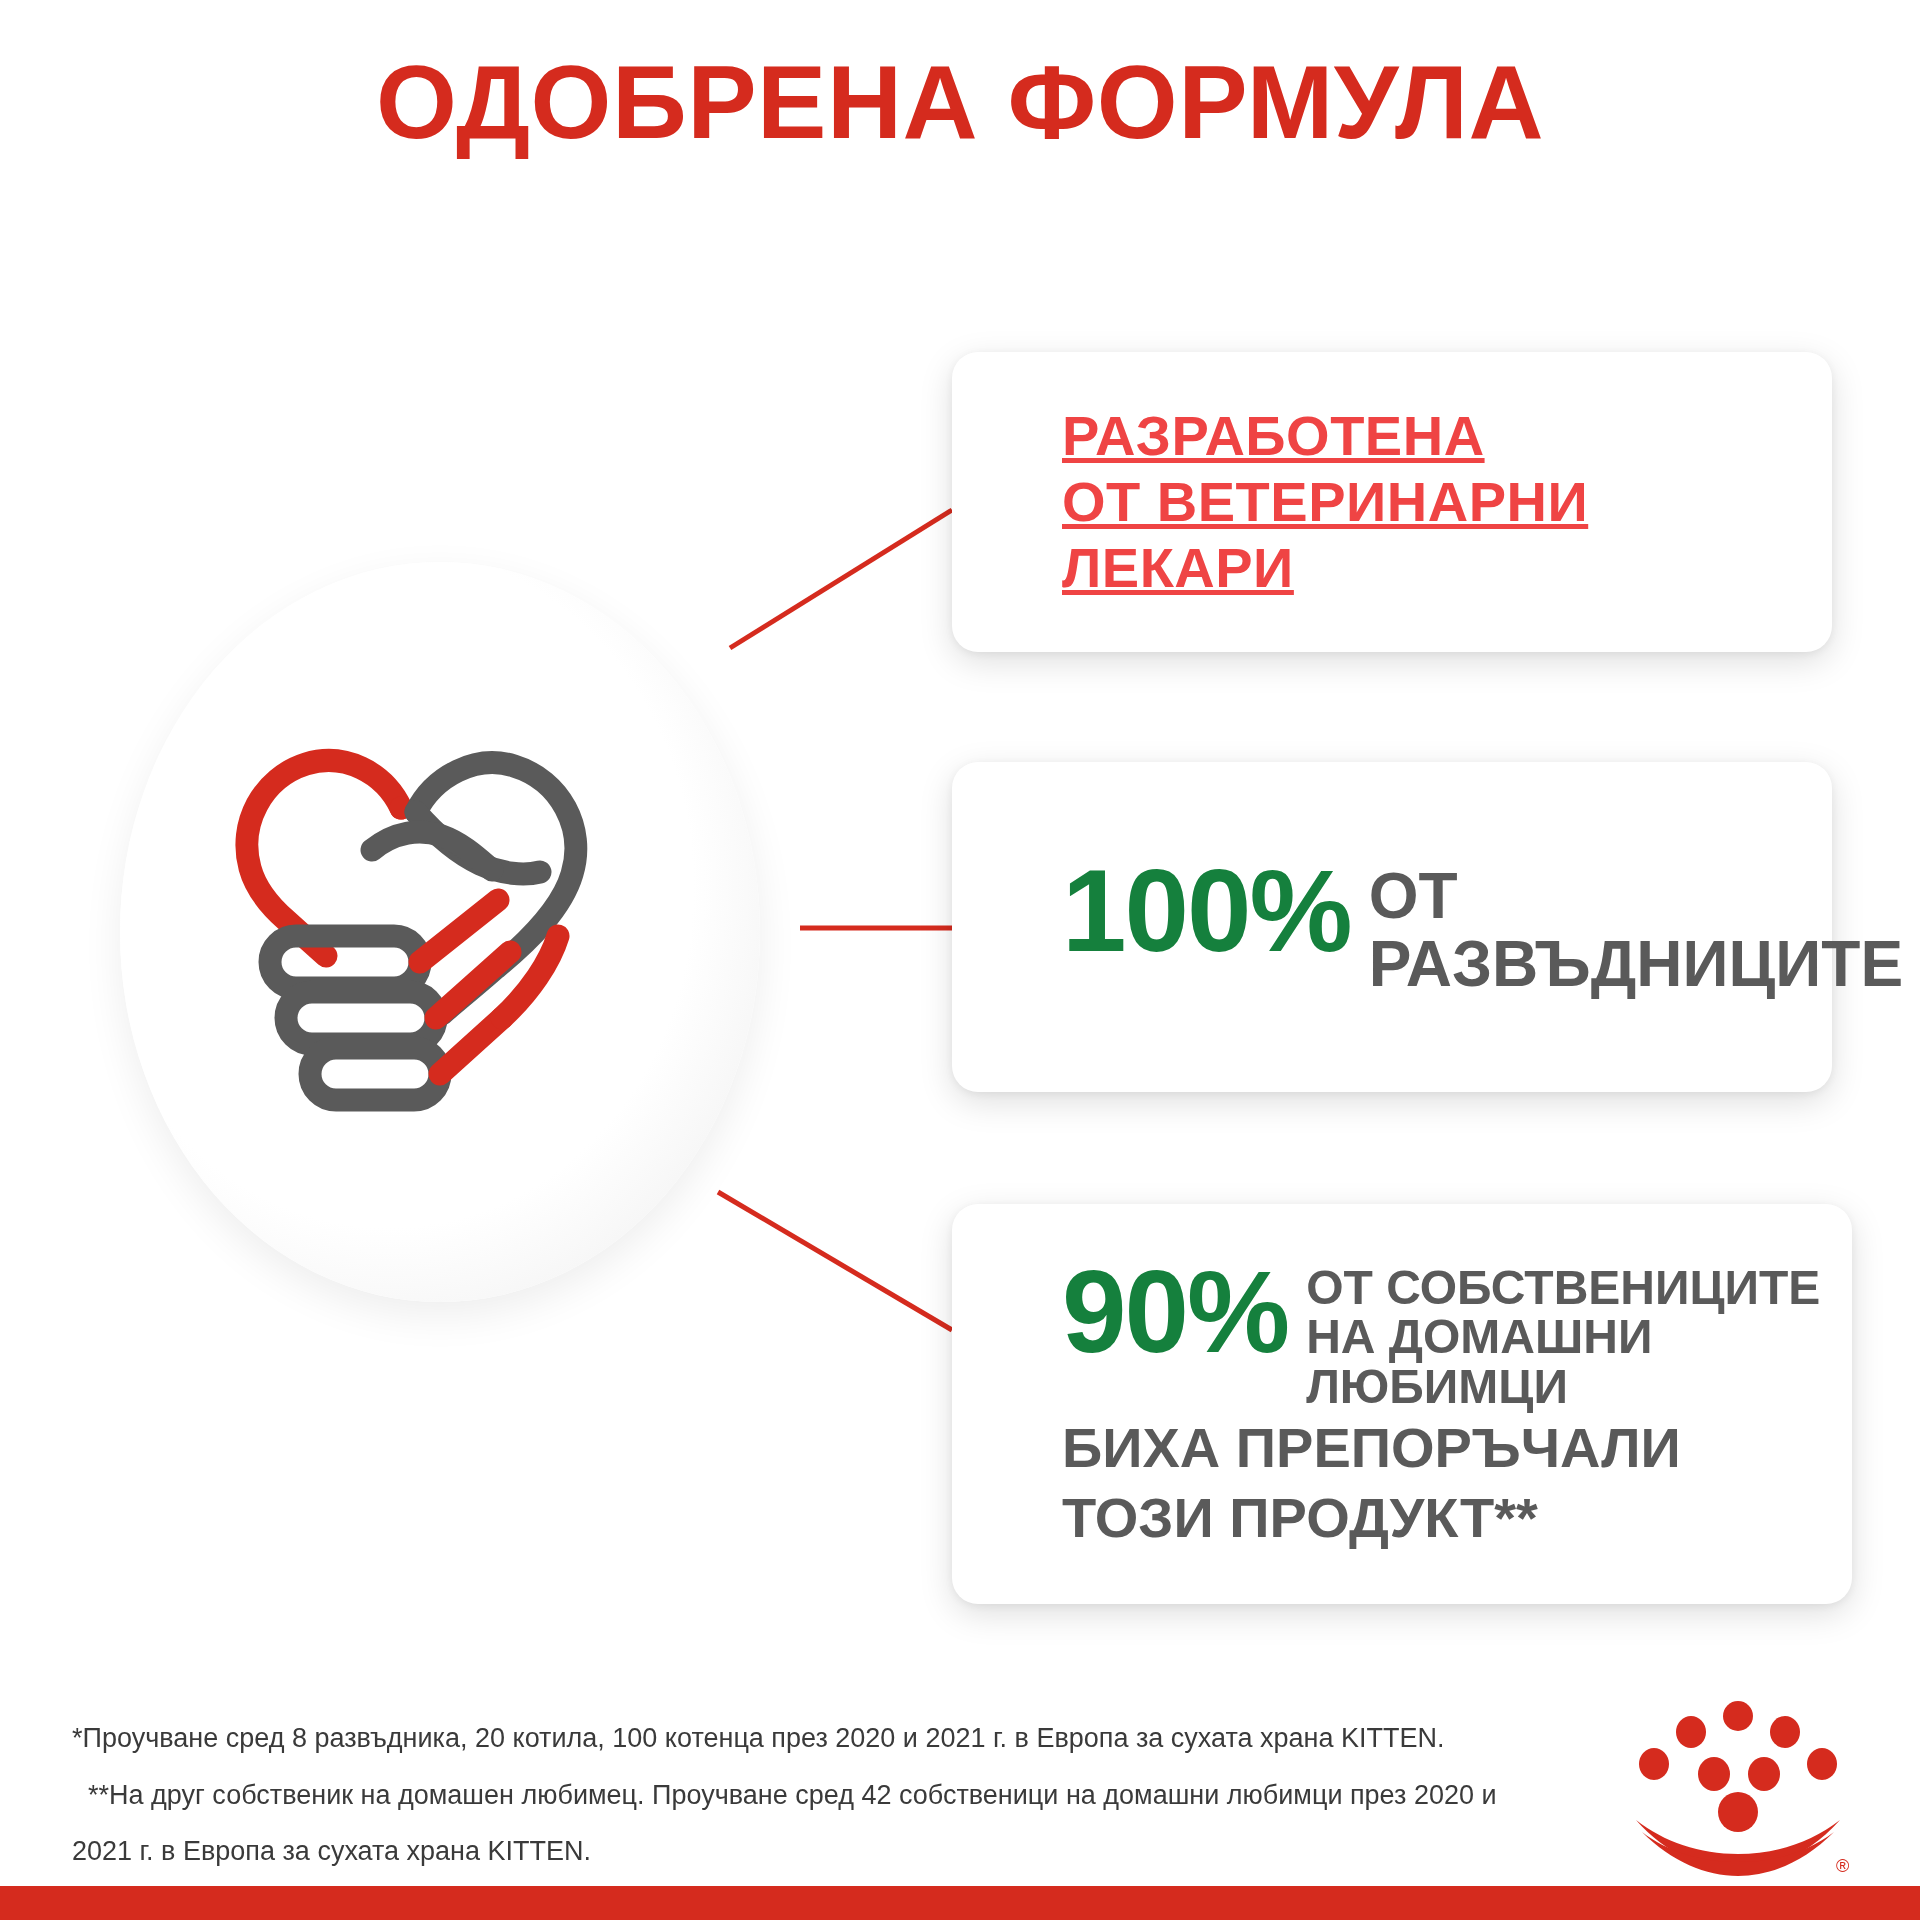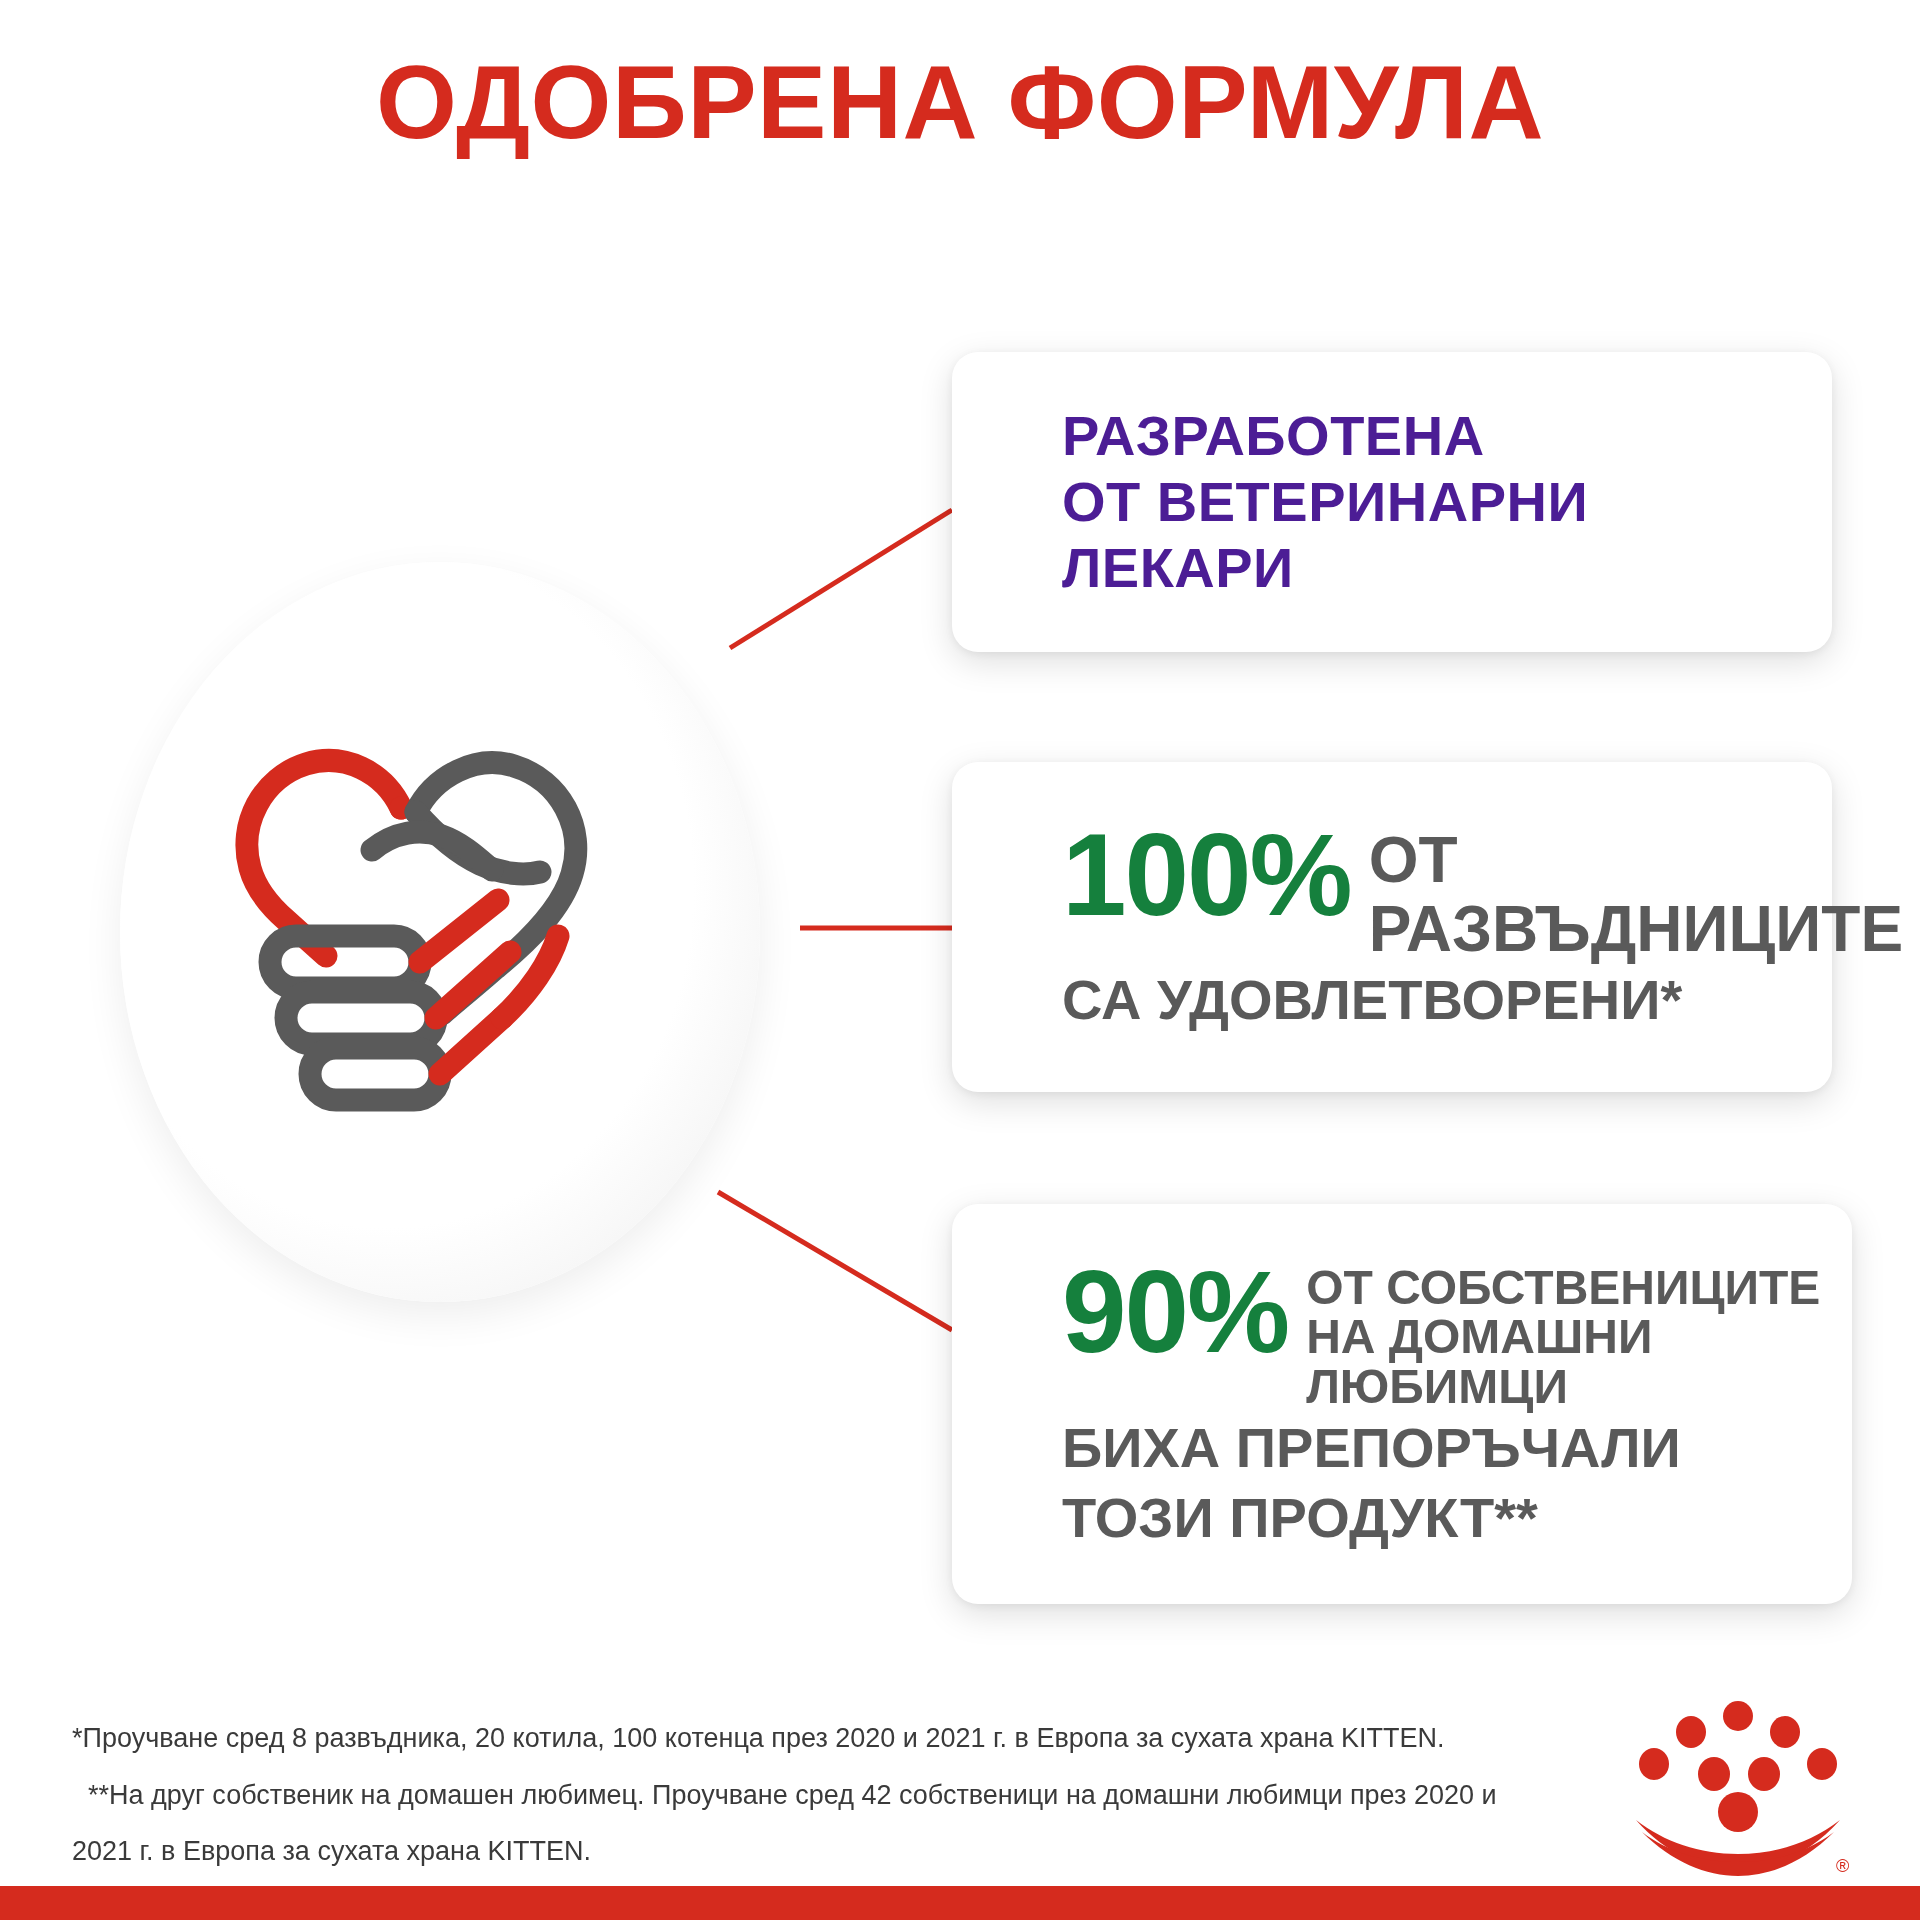--- a/index.html
+++ b/index.html
@@ -81,26 +81,27 @@
     left: 110px;
     top: 0;
     right: 24px;
     bottom: 0;
     display: flex;
     flex-direction: column;
     justify-content: center;
   }
 
   .grey-line {
-    color: #4c1d95;
+    color: #ef4444;
     font-weight: 700;
     font-size: 56px;
     line-height: 1.18;
     letter-spacing: 0.5px;
     white-space: nowrap;
+    text-decoration: underline;
   }
 
   .stat-row {
     display: flex;
     align-items: flex-start;
     gap: 18px;
   }
 
   .stat-num {
     color: #15803d;
@@ -213,21 +214,20 @@
 
   <div class="card card-2">
     <div class="card-inner">
       <div class="stat-row">
         <div class="stat-num">100%</div>
         <div class="stat-side">
           <div>ОТ</div>
           <div>РАЗВЪДНИЦИТЕ</div>
         </div>
       </div>
-      <div class="stat-below">СА УДОВЛЕТВОРЕНИ*</div>
     </div>
   </div>
 
   <div class="card card-3">
     <div class="card-inner">
       <div class="stat-row">
         <div class="stat-num">90%</div>
         <div class="stat-side tight">
           <div>ОТ СОБСТВЕНИЦИТЕ</div>
           <div>НА ДОМАШНИ</div>

